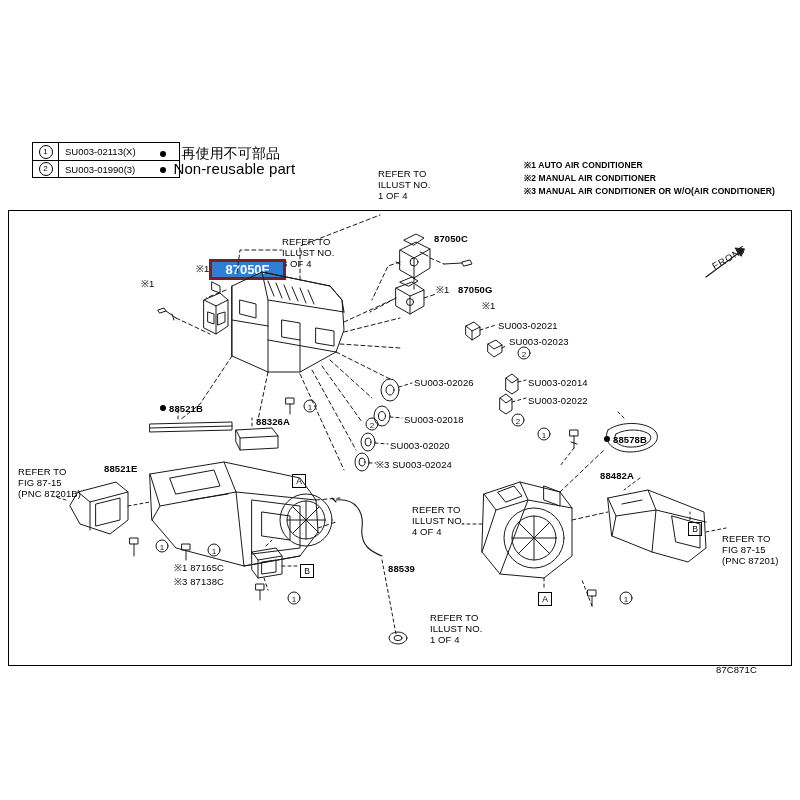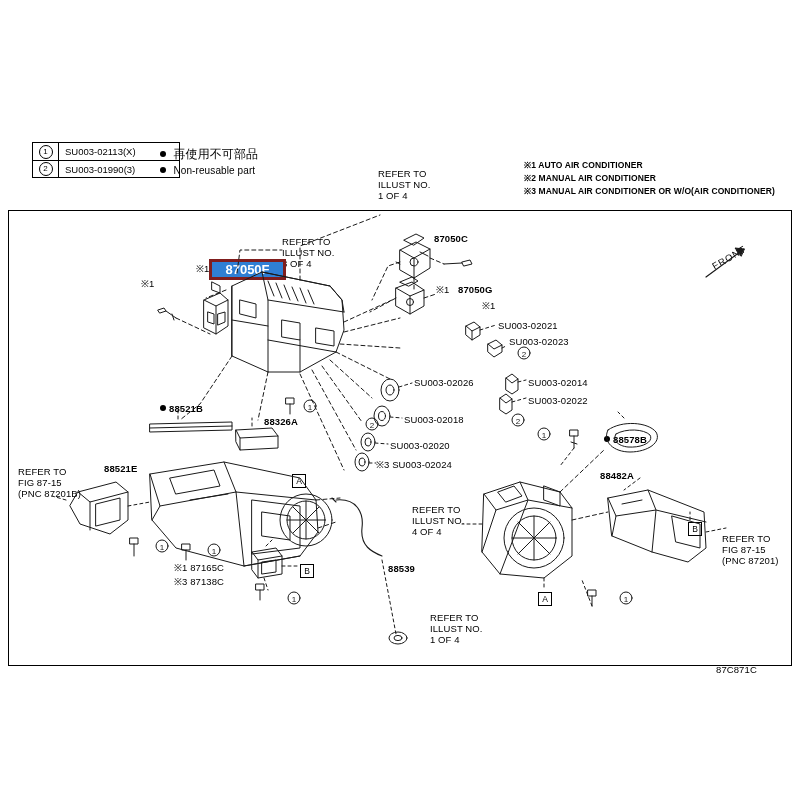--- a/index.html
+++ b/index.html
@@ -139,25 +139,25 @@
     <div class="legend-row">
       <div class="legend-cell-num">
         <span class="circnum">2</span>
       </div>
       <div class="legend-cell-txt">SU003-01990(3)</div>
     </div>
   </div>
 
   <div class="abs" style="left:160px; top:144px;">
     <span class="bullet"></span>
-    <span class="lbl" style="font-size:12px;">再使用不可部品</span>
+    <span class="lbl" style="font-size:14px;margin-left:8px;">再使用不可部品</span>
   </div>
   <div class="abs" style="left:160px; top:160px;">
     <span class="bullet"></span>
-    <span class="lbl" style="font-size:10px;">Non-reusable part</span>
+    <span class="lbl" style="font-size:15px;">Non-reusable part</span>
   </div>
 
   <div class="abs lbl small" style="left:524px; top:160px;">※1 AUTO AIR CONDITIONER</div>
   <div class="abs lbl small" style="left:524px; top:173px;">※2 MANUAL AIR CONDITIONER</div>
   <div class="abs lbl small" style="left:524px; top:186px;">※3 MANUAL AIR CONDITIONER OR W/O(AIR CONDITIONER)</div>
 
   <div class="abs lbl" style="left:378px; top:168px; white-space:pre;">REFER TO
 ILLUST NO.
 1 OF 4</div>
 
@@ -184,21 +184,21 @@
   <div class="abs" style="left:196px; top:260px;">
     <span class="lbl" style="position:relative; top:-2px;">※1</span><span class="highlight">87050F</span>
   </div>
   <div class="abs lbl bold" style="left:434px; top:233px;">87050C</div>
   <div class="abs lbl bold" style="left:458px; top:284px;">87050G</div>
   <div class="abs lbl" style="left:436px; top:284px;">※1</div>
 
   <div class="abs" style="left:160px; top:398px;">
     <span class="bullet"></span><span class="lbl bold">88521B</span>
   </div>
-  <div class="abs lbl bold" style="left:232px; top:416px;padding-left:32px;">88326A</div>
+  <div class="abs lbl bold" style="left:224px; top:416px;padding-left:32px;">88326A</div>
 
   <div class="abs" style="left:604px; top:405px;margin-top:24px;">
     <span class="bullet"></span><span class="lbl bold">88578B</span>
   </div>
   <div class="abs lbl bold" style="left:600px; top:470px;">88482A</div>
   <div class="abs lbl bold" style="left:104px; top:463px;">88521E</div>
   <div class="abs lbl bold" style="left:388px; top:563px;">88539</div>
   <div class="abs lbl" style="left:174px; top:562px;">※1 87165C</div>
   <div class="abs lbl" style="left:174px; top:576px;">※3 87138C</div>
 

